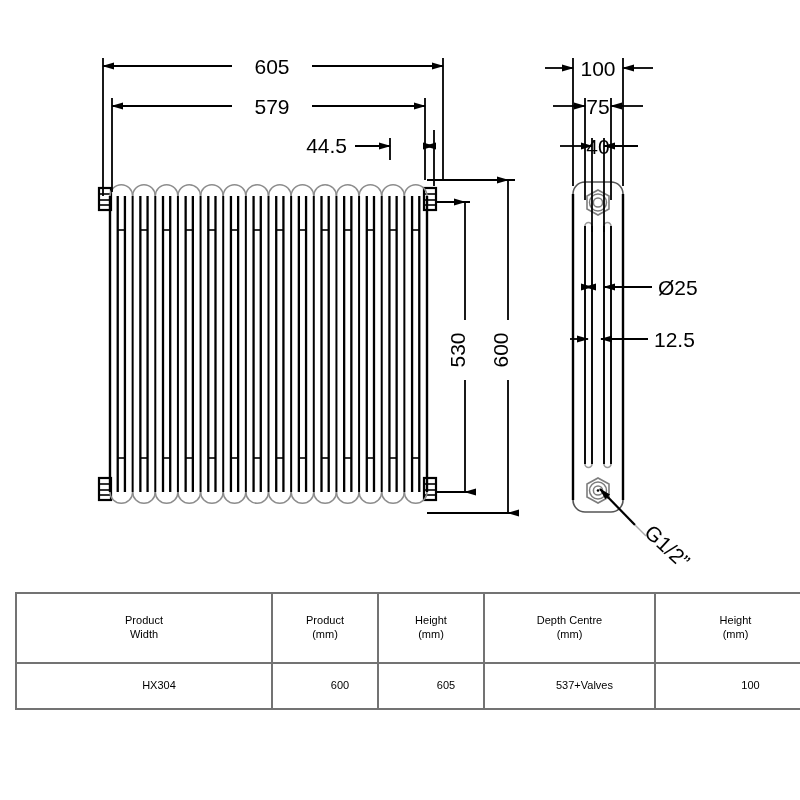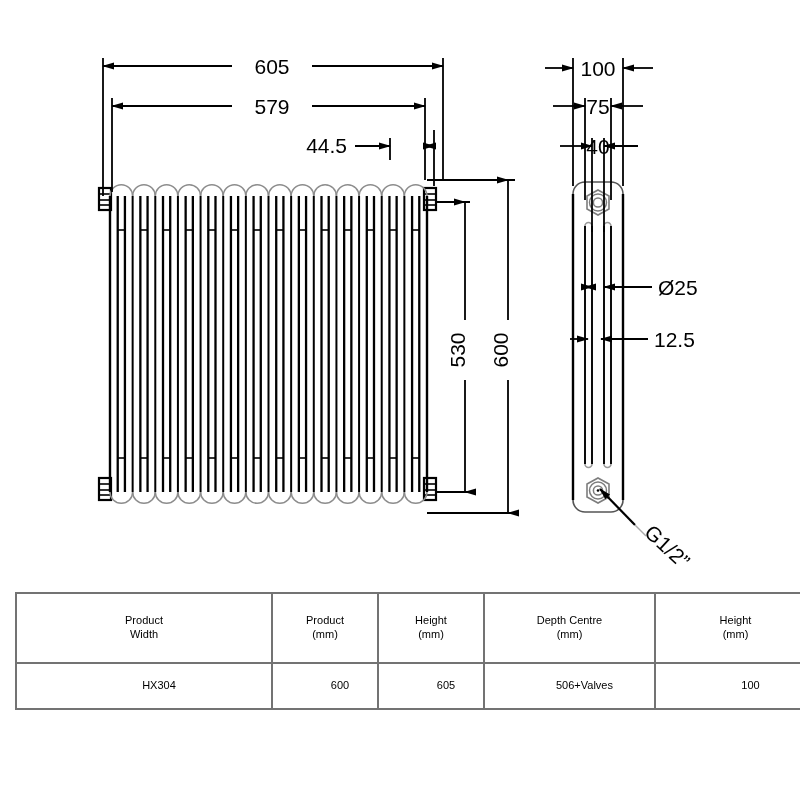--- a/index.html
+++ b/index.html
@@ -287,19 +287,19 @@
         </td>
         <td class="c5">
           <span>Height</span><br>
           <span>(mm)</span>
         </td>
       </tr>
       <tr class="row">
         <td>HX304</td>
         <td>600</td>
         <td>605</td>
-        <td>506+Valves</td>
+        <td>537+Valves</td>
         <td>100</td>
       </tr>
     </tbody>
   </table>
 
 </div>
 
 </body></html>

